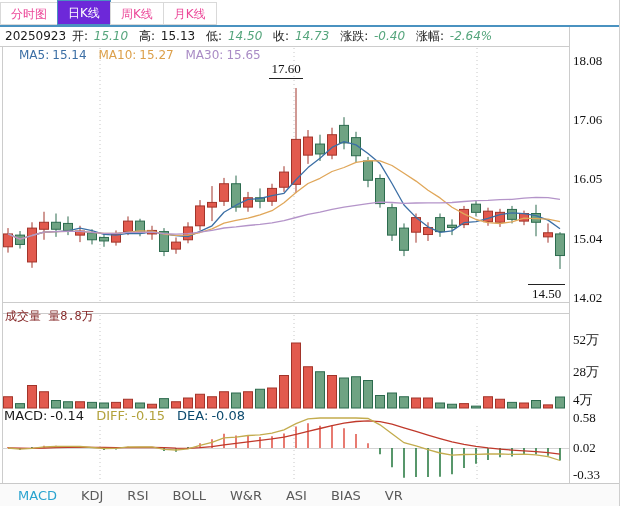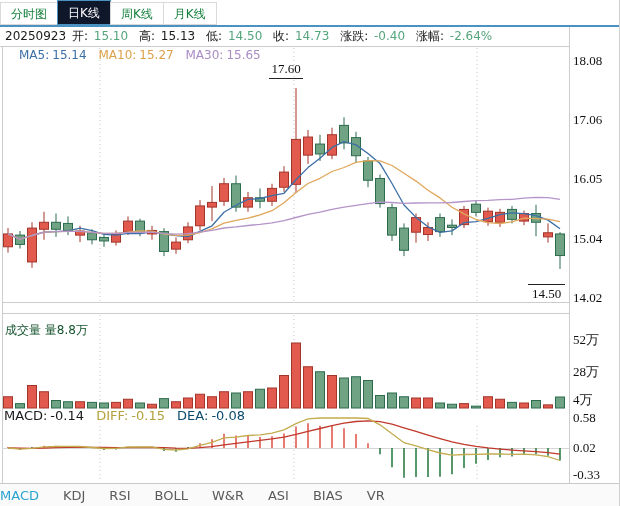--- a/index.html
+++ b/index.html
@@ -2,52 +2,52 @@
 <html><head>
 <meta charset="utf-8">
 <style>
   html,body{margin:0;padding:0;background:#fff;}
   #app{position:relative;width:620px;height:506px;background:#fff;overflow:hidden;
        font-family:"DejaVu Sans","Liberation Sans",sans-serif;color:#1a1a1a;
        border-right:1px solid #cfcfcf;box-sizing:border-box;}
   
   #tabbar{position:absolute;top:0;left:0;height:25px;display:flex;align-items:flex-end;z-index:3;}
   .tab{height:23px;line-height:22px;padding:0 10px;font-size:12px;text-align:center;
-       background:#fff;border:1px solid #d9d9d9;box-sizing:border-box;color:#15803d;cursor:pointer;}
+       background:#fff;border:1px solid #d9d9d9;box-sizing:border-box;color:#ec4899;cursor:pointer;}
   .tab + .tab{margin-left:-1px;}
-  .tab.active{height:25px;line-height:25px;background:#0f172a;border-color:#4a92c0;color:#fff;}
+  .tab.active{height:25px;line-height:25px;background:#6d28d9;border-color:#4a92c0;color:#fff;}
   #accentbar{position:absolute;top:25px;left:0;width:620px;height:2px;background:#4a92c0;z-index:3;}
   
   #inforow{position:absolute;top:27px;left:0;width:564px;height:19px;line-height:19px;
            padding-left:5px;font-size:12px;white-space:nowrap;z-index:2;}
   #inforow .lbl{color:#1a1a1a;margin-right:2px;}
   #inforow .val{margin-right:7px;}
-  .green{color:#55a57c;}
+  .green{color:#55a57c;font-style:italic;}
   .dark{color:#1a1a1a;}
   
   #marow{position:absolute;top:48px;left:19px;font-size:12px;white-space:nowrap;z-index:2;}
   #marow span{margin-right:3px;}
   .c-ma5{color:#3c6fa5;} .c-ma10{color:#dca04b;} .c-ma30{color:#a98bc5;}
   
   .axis-label{position:absolute;left:573px;font-family:"Liberation Serif","DejaVu Serif",serif;
               font-size:13px;color:#111;z-index:2;}
   
   .anno{position:absolute;font-family:"Liberation Serif","DejaVu Serif",serif;font-size:13px;
         color:#111;text-align:center;z-index:2;}
   #anno-high{left:269px;top:61px;width:34px;border-bottom:1px solid #222;padding-bottom:1px;}
   #anno-low{left:528px;top:284px;width:37px;border-top:1px solid #222;padding-top:1px;}
   
-  #voltitle{position:absolute;left:5px;top:322px;font-size:12px;color:#14532d;z-index:2;}
+  #voltitle{position:absolute;left:5px;top:308px;font-size:12px;color:#7f1d1d;z-index:2;font-family:Liberation Mono, monospace;}
   #macdrow{position:absolute;left:4px;top:408px;font-size:13px;white-space:nowrap;z-index:2;}
   #macdrow span{margin-right:3px;}
   .c-macd{color:#1a1a1a;} .c-diff{color:#b3a23c;} .c-dea{color:#0c4a6e;}
   
   #indicator-row{position:absolute;top:483px;left:0;width:620px;height:23px;background:#fafafa;
                  border-top:1px solid #c9c9c9;display:flex;align-items:center;gap:24px;
-                 font-size:13px;color:#5a5a5a;box-sizing:border-box;z-index:2;}
+                 padding-left:18px;font-size:13px;color:#5a5a5a;box-sizing:border-box;z-index:2;}
   .ind-tab{cursor:pointer;}
   .ind-tab.active{color:#29a3cf;}
   
   #chart{position:absolute;top:0;left:0;z-index:1;}
 </style>
 </head>
 <body>
 
 <div id="app">
 

